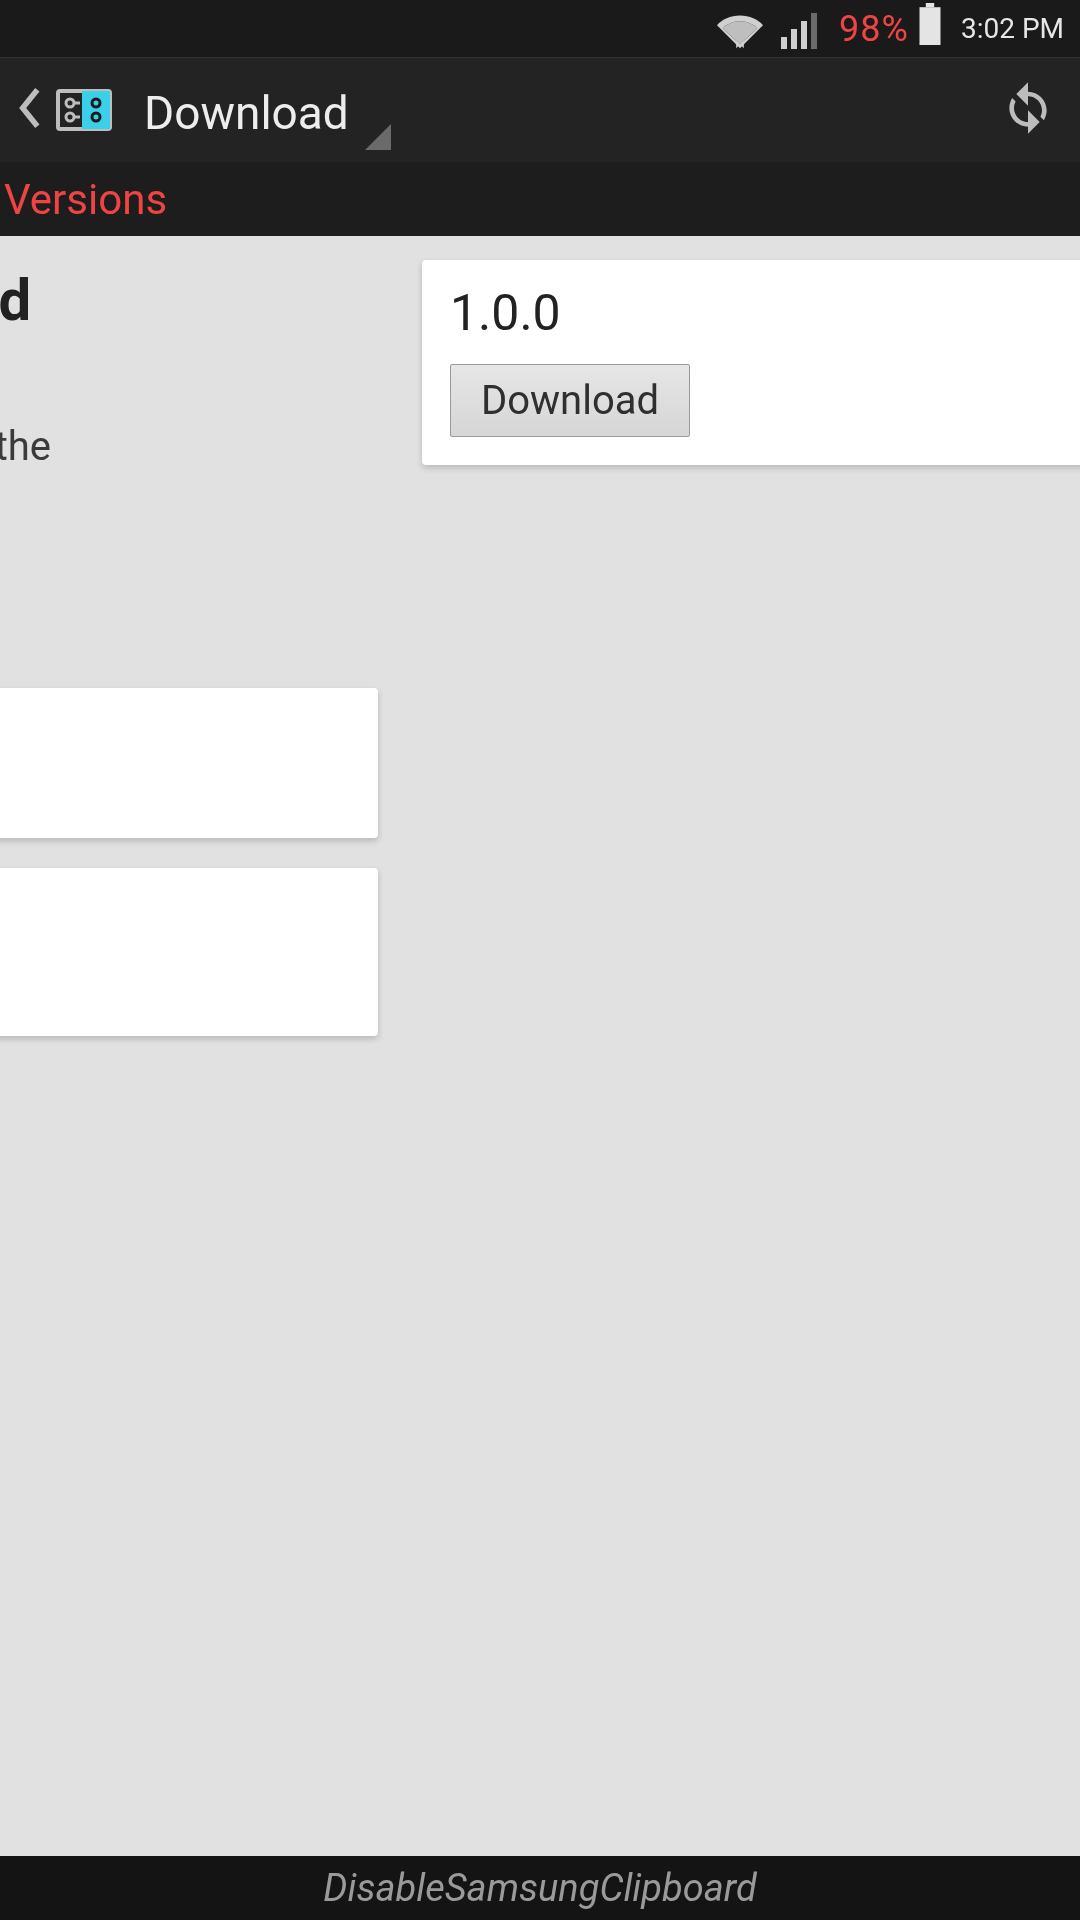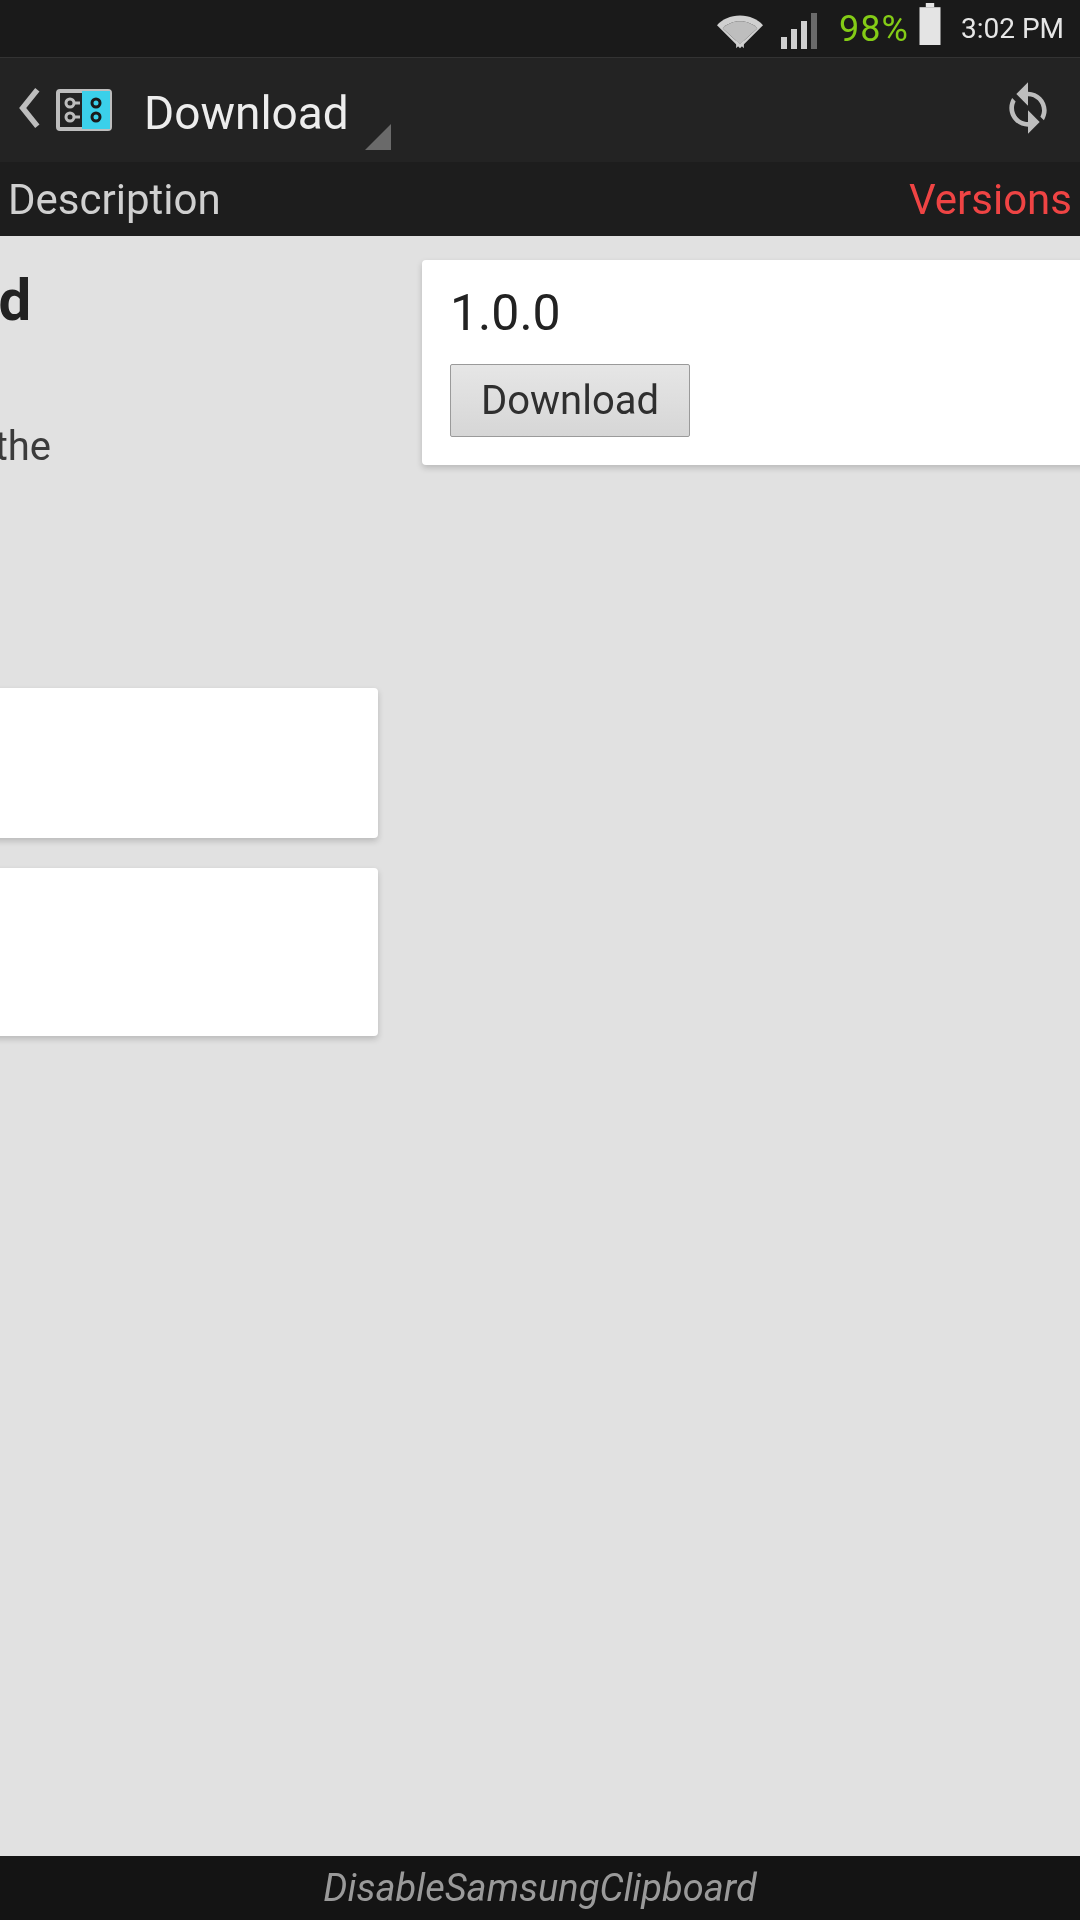--- a/index.html
+++ b/index.html
@@ -29,21 +29,21 @@
     padding: 0 16px 0 0;
     color: #d9d9d9;
     font-size: 40px;
     gap: 18px;
     border-bottom: 1px solid #333;
   }
   .status-bar .wifi-icon svg,
   .status-bar .signal-icon svg,
   .status-bar .battery-icon svg { display: block; }
   .status-bar .battery-wrap { display: flex; align-items: center; gap: 8px; }
-  .status-bar .battery-pct { font-size: 36px; color: #84cc16; letter-spacing: 1px; }
+  .status-bar .battery-pct { font-size: 36px; color: #ef4444; letter-spacing: 1px; }
   .status-bar .clock { font-size: 28px; color: #e6e6e6; font-weight: 400; }
 
   
   .action-bar {
     height: 104px;
     background: #232323;
     display: flex;
     align-items: center;
     padding: 0 18px;
     gap: 10px;
@@ -231,21 +231,20 @@
     </div>
     <div class="flex"></div>
     <span class="refresh">
       <svg width="56" height="56" viewBox="0 0 24 24">
         <path fill="#bdbdbd" d="M12 4V1L7 6l5 5V7c3.3 0 6 2.7 6 6 0 1-.3 2-.7 2.8l1.5 1.5C19.5 16 20 14.6 20 13c0-4.4-3.6-8-8-8zm0 14c-3.3 0-6-2.7-6-6 0-1 .3-2 .7-2.8L5.2 7.7C4.5 9 4 10.4 4 12c0 4.4 3.6 8 8 8v3l5-5-5-5v3z"></path>
       </svg>
     </span>
   </div>
 
   <div class="tabs">
-    <span class="tab-left">Description</span>
     <span class="tab-right">Versions</span>
   </div>
 
   <div class="content">
     <div class="panes">
 
       <div class="pane">
         <div class="desc-title">DisableSamsungClipboard</div>
         <div class="desc-body">Disables the Samsung Clipboard, so
 clipboard apps. This in effect makes the

